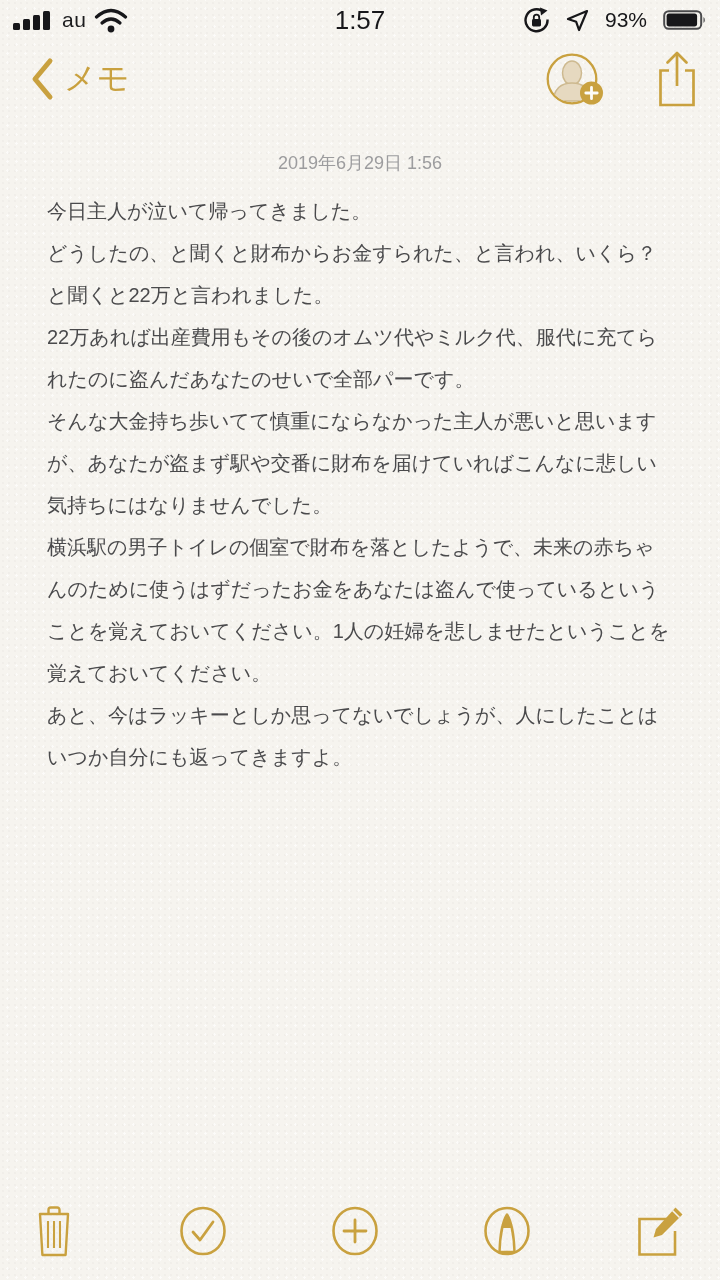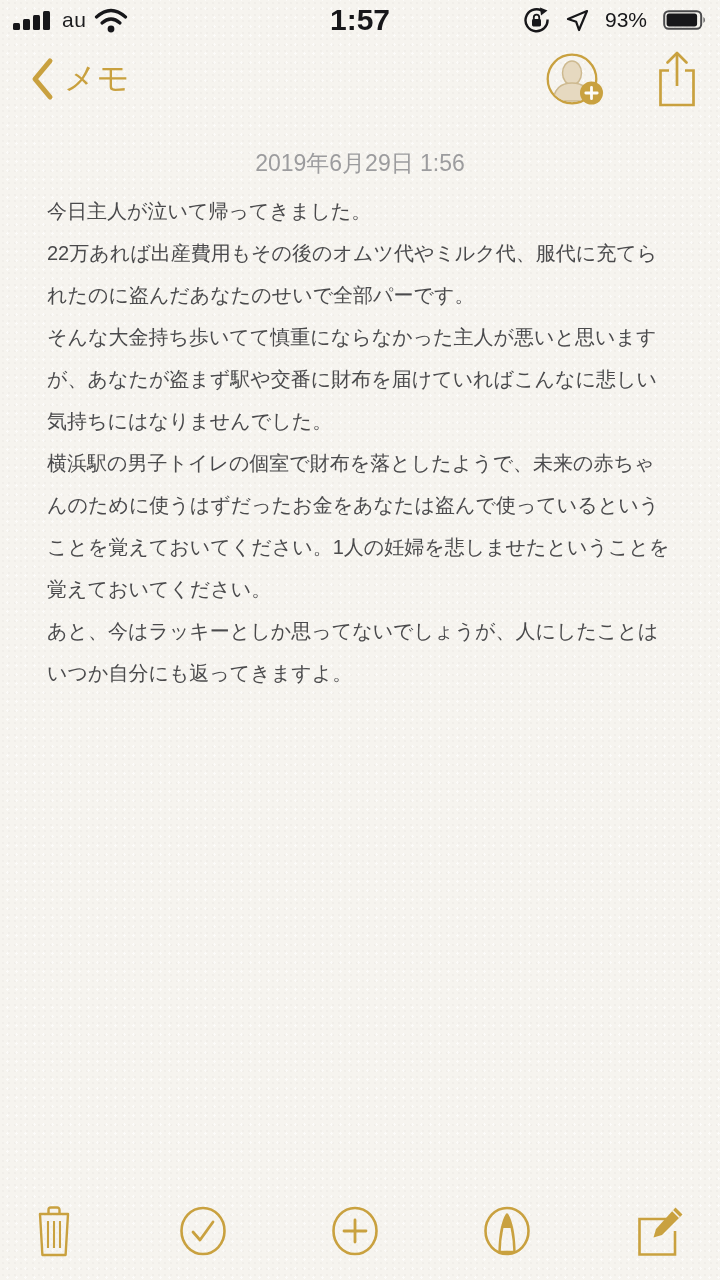--- a/index.html
+++ b/index.html
@@ -13,32 +13,32 @@
       radial-gradient(rgba(255,255,255,0.65) 1px, transparent 1.3px);
     background-size:6px 6px, 9px 9px;
     background-position:0 0, 3px 4px;
     color:#4a4a4c;
   }
   
   .status-bar { position:relative; height:40px; display:flex; align-items:center; padding:0 12px; }
   .sb-left { display:flex; align-items:center; gap:8px; }
   .sb-carrier { font-size:21px; color:#1c1c1e; letter-spacing:0.5px; }
   .sb-center { position:absolute; left:0; right:0; text-align:center; pointer-events:none; }
-  .sb-time { font-size:30px; font-weight:700; color:#17171a; }
+  .sb-time { font-size:26px; font-weight:400; color:#17171a; }
   .sb-right { margin-left:auto; display:flex; align-items:center; gap:16px; }
   .sb-batt-pct { font-size:21px; color:#17171a; }
   
   .nav-bar { height:78px; display:flex; align-items:center; padding:0 20px 0 30px; }
   .back-button { display:flex; align-items:center; gap:10px; cursor:pointer; }
   .back-label { font-size:32px; color:var(--accent); }
   .nav-actions { margin-left:auto; display:flex; align-items:center; gap:50px; }
   .nav-actions button { background:none; border:none; padding:0; cursor:pointer; display:block; }
   
   .note-area { padding:0 47px; }
-  .note-date { margin-top:30px; text-align:center; font-size:23px; line-height:30px; color:#9c9c9e; }
+  .note-date { margin-top:30px; text-align:center; font-size:18px; line-height:30px; color:#9c9c9e; }
   .note-body { margin-top:12px; font-size:20px; line-height:42px; color:#4a4a4c;
                text-align:left; word-break:normal; overflow-wrap:break-word; }
   .note-body p { margin:0; }
   
   .toolbar { position:absolute; left:0; right:0; bottom:0; height:86px;
              display:flex; align-items:center; justify-content:space-between; padding:0 33px 12px 33px; }
   .toolbar button { background:none; border:none; padding:0; cursor:pointer; display:block; }
   .icon { display:block; }
   :root, .screen { --accent:#c9a13f; --ink:#17171a; }
 </style>
@@ -115,20 +115,21 @@
           <path d="M13.5,12.5 L23,3 L32.5,12.5" fill="none" stroke="var(--accent)" stroke-width="2.7" stroke-linecap="round" stroke-linejoin="round"></path>
         </svg>
       </button>
     </div>
   </div>
 
   <div class="note-area">
     <div class="note-date">2019年6月29日 1:56</div>
     <div class="note-body">
         <p>今日主人が泣いて帰ってきました。</p>
+        <p>どうしたの、と聞くと財布からお金すられた、と言われ、いくら？と聞くと22万と言われました。</p>
         <p>22万あれば出産費用もその後のオムツ代やミルク代、服代に充てられたのに盗んだあなたのせいで全部パーです。</p>
         <p>そんな大金持ち歩いてて慎重にならなかった主人が悪いと思いますが、あなたが盗まず駅や交番に財布を届けていればこんなに悲しい気持ちにはなりませんでした。</p>
         <p>横浜駅の男子トイレの個室で財布を落としたようで、未来の赤ちゃんのために使うはずだったお金をあなたは盗んで使っているということを覚えておいてください。1人の妊婦を悲しませたということを覚えておいてください。</p>
         <p>あと、今はラッキーとしか思ってないでしょうが、人にしたことはいつか自分にも返ってきますよ。</p>
       </div>
   </div>
 
   <div class="toolbar">
     <button>
       <svg class="icon" width="42" height="52" viewBox="0 0 42 52">

